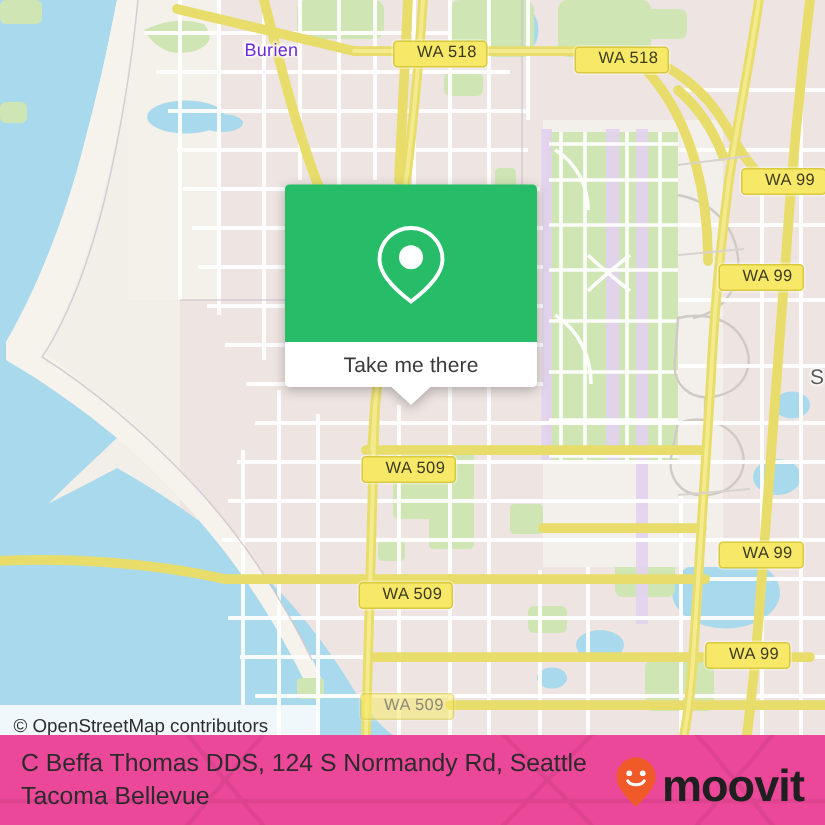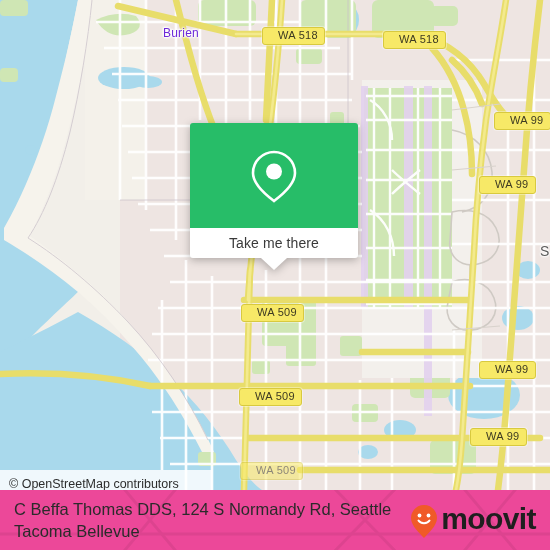--- a/index.html
+++ b/index.html
@@ -83,21 +83,21 @@
   
   .footer{
     position:absolute;left:0;top:490px;width:550px;height:60px;
     background:#ec4899;overflow:hidden;
   }
   .footer-watermark{position:absolute;left:0;top:-6px;opacity:.06;}
   .footer-text{
     position:absolute;left:14px;top:8px;width:400px;
     color:#2b2b2b;font-size:16.5px;line-height:22px;
   }
-  .logo{position:absolute;right:14px;top:14px;display:flex;align-items:flex-start;}
+  .logo{position:absolute;right:14px;top:14px;display:flex;align-items:flex-end;}
   .logo-word{
     color:#1f1f1f;font-size:30px;font-weight:bold;letter-spacing:-.6px;
     line-height:30px;margin-left:2px;
   }
 </style>
 </head>
 <body>
 
 <div class="screen">
 

